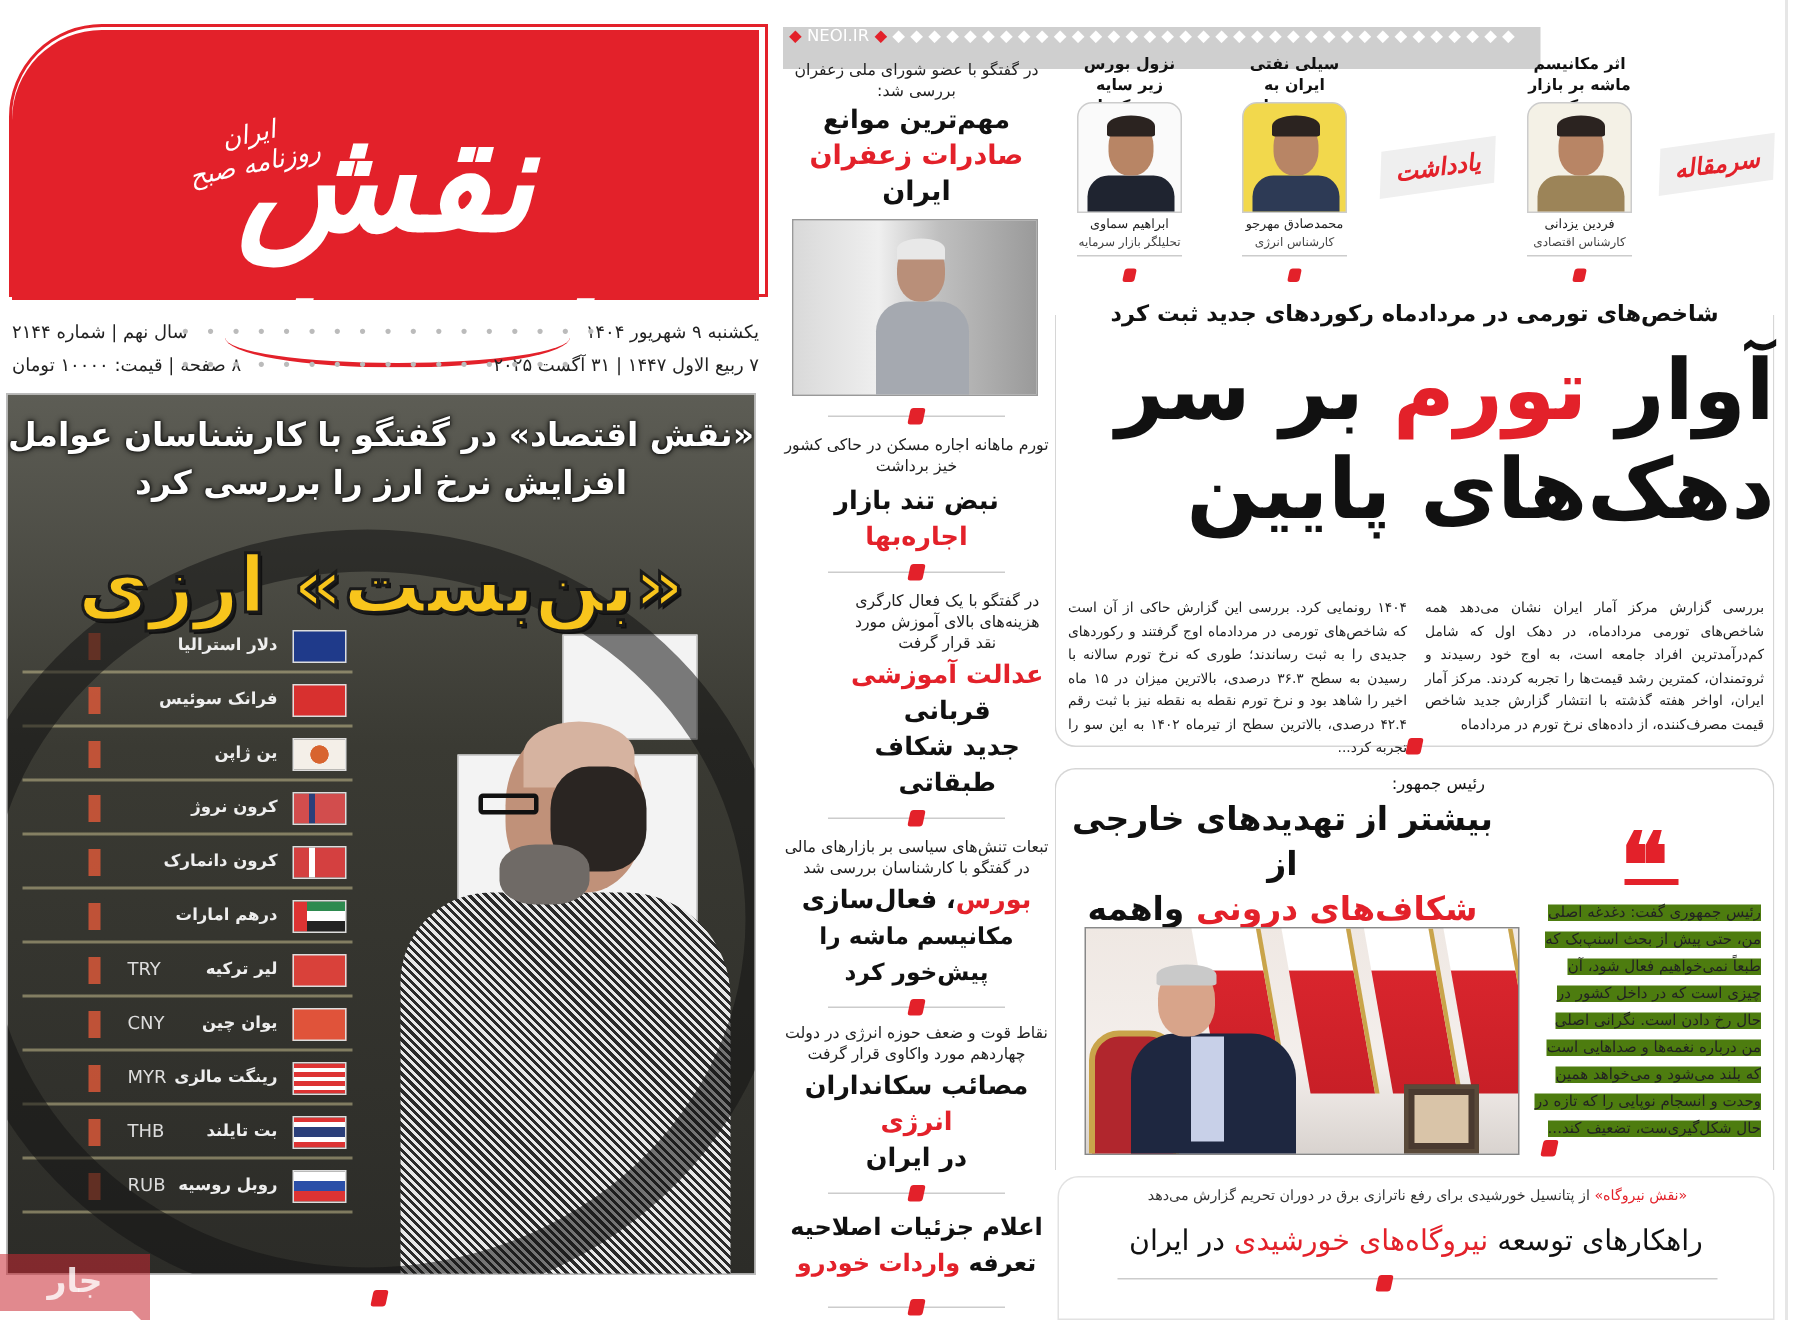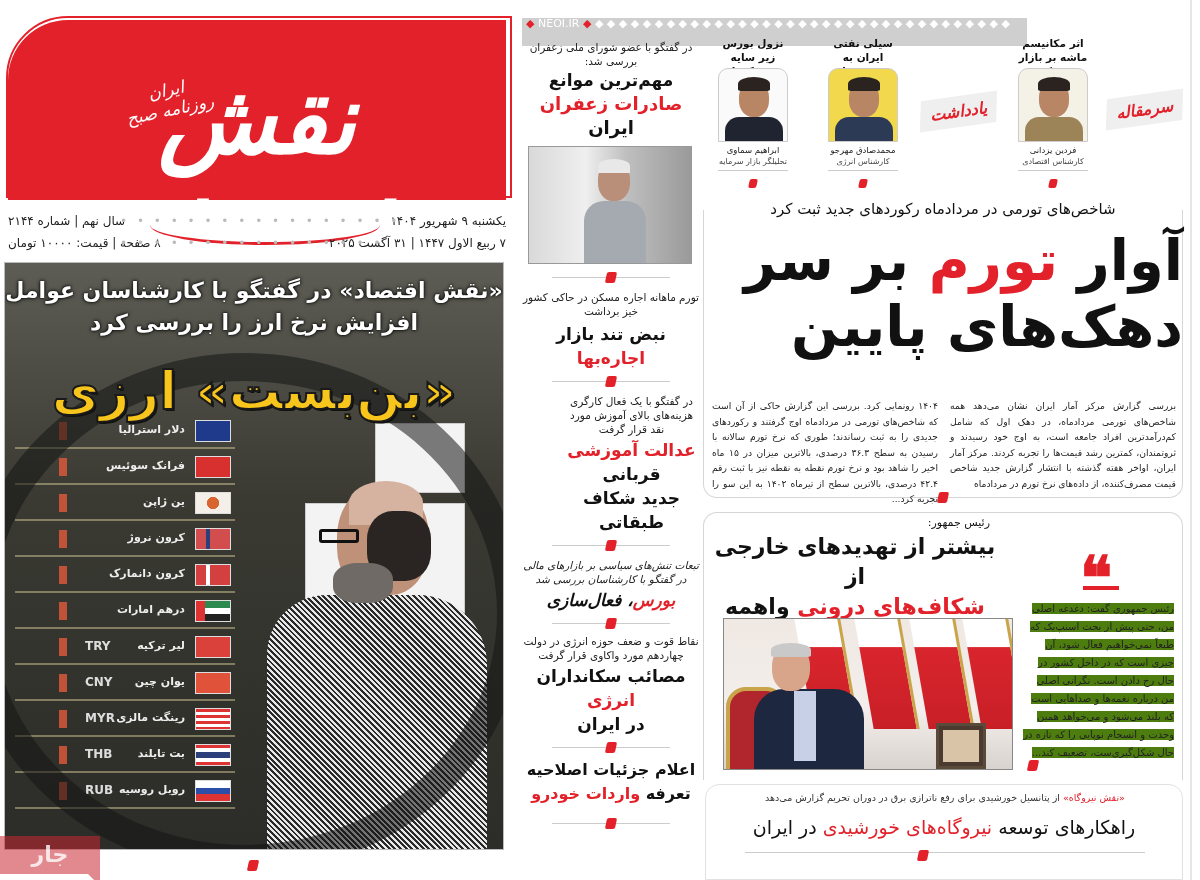--- a/index.html
+++ b/index.html
@@ -91,21 +91,21 @@
     color: #e3212a; font-size: 16px; transform: rotate(-8deg);
   }
   .section-label .bg { position: absolute; inset: -6px -10px; background: #efefef; transform: skew(-10deg); z-index: -1; }
 
   
   .main-box {
     left: 703px; top: 210px; width: 480px; height: 288px;
     border: 1px solid #d6d6d6; border-top: none; border-radius: 0 0 14px 14px;
   }
   .main-kicker {
-    left: 703px; top: 200px; width: 480px; text-align: center; font-size: 15px; font-weight: normal; color: #111;
+    left: 703px; top: 200px; width: 480px; text-align: center; font-size: 15px; font-weight: bold; color: #111;
     background: transparent;
   }
   .main-kicker span { background: #fff; padding: 0 8px; }
   .main-head {
     left: 703px; top: 228px; width: 480px; text-align: right;
     font-weight: bold; font-size: 56px; line-height: 66px; color: #111; letter-spacing: -1px;
   }
   .main-body {
     left: 712px; top: 398px; width: 464px; height: 96px;
     display: flex; flex-direction: row; gap: 12px;
@@ -162,21 +162,21 @@
     background: linear-gradient(180deg,#5d5d55 0%, #3a3a33 40%, #2c2c28 100%);
     border: 1px solid #bbb;
   }
   .lead .glass {
     position: absolute; left: -40px; top: 90px; width: 560px; height: 520px; border-radius: 50%;
     border: 28px solid rgba(20,20,20,0.55);
   }
   .lead .rate-board { position: absolute; left: 10px; top: 150px; width: 220px; height: 440px; }
   .rate-row { position: relative; height: 36px; border-bottom: 2px solid rgba(210,200,150,0.5); }
   .rate-row .name { position: absolute; right: 50px; top: 10px; font-size: 11px; color: #eee; font-weight: bold; }
-  .rate-row .code { position: absolute; left: 70px; top: 10px; font-size: 12px; color: #ddd; font-weight: bold; direction: ltr; }
+  .rate-row .code { position: absolute; left: 70px; top: 10px; font-size: 12px; color: #ddd; font-weight: normal; direction: ltr; }
   .rate-row .led { position: absolute; left: 44px; top: 9px; width: 8px; height: 18px; background: #e25a3a; opacity: .8; }
   .rate-row .flag-sw { position: absolute; right: 4px; top: 7px; width: 36px; height: 22px; border: 1px solid #ddd; }
   .lead .man { position: absolute; left: 262px; top: 200px; width: 220px; height: 390px; }
   .man .head { position: absolute; left: 70px; top: 20px; width: 92px; height: 112px; border-radius: 48% 48% 42% 42%; background: #c09179; }
   .man .bald { position: absolute; left: 82px; top: 18px; width: 74px; height: 44px; border-radius: 50% 50% 0 0; background: #d6b3a0; }
   .man .hair-side { position: absolute; left: 100px; top: 48px; width: 64px; height: 70px; border-radius: 40%; background: #2a2522; }
   .man .glasses { position: absolute; left: 52px; top: 66px; width: 40px; height: 14px; border: 3px solid #111; border-radius: 3px; }
   .man .beard { position: absolute; left: 66px; top: 100px; width: 60px; height: 40px; border-radius: 40%; background: #6f6a66; }
   .man .shirt { position: absolute; left: 0; top: 132px; width: 220px; height: 260px; border-radius: 60px 70px 0 0;
     background: repeating-linear-gradient(45deg,#e8e8e8 0 2px,#2a2a2a 2px 4px); }
@@ -329,23 +329,24 @@
   </div>
   <div class="mid-sep" style="margin-top:2px;"><span class="pg-marker"></span></div>
 
   <div style="margin-top:4px;margin-left:41px;">
     <div class="kicker">در گفتگو با یک فعال کارگری هزینه‌های بالای آموزش مورد نقد قرار گرفت</div>
     <div class="mid-head" style="margin-top:2px;"><span class="red-t">عدالت آموزشی</span><span> قربانی</span></div>
     <div class="mid-head">جدید شکاف طبقاتی</div>
   </div>
   <div class="mid-sep" style="margin-top:2px;"><span class="pg-marker"></span></div>
 
-  <div style="margin-top:4px;font-style:italic;">
+  <div style="margin-top:4px;">
     <div class="kicker">تبعات تنش‌های سیاسی بر بازارهای مالی در گفتگو با کارشناسان بررسی شد</div>
     <div class="mid-head" style="margin-top:2px;"><span class="red-t">بورس</span><span>، فعال‌سازی</span></div>
+    <div class="mid-head" style="font-size:15.5px;">مکانیسم ماشه را پیش‌خور کرد</div>
   </div>
   <div class="mid-sep" style="margin-top:2px;"><span class="pg-marker"></span></div>
 
   <div style="margin-top:2px;">
     <div class="kicker">نقاط قوت و ضعف حوزه انرژی در دولت چهاردهم مورد واکاوی قرار گرفت</div>
     <div class="mid-head" style="margin-top:2px;"><span>مصائب سکانداران </span><span class="red-t">انرژی</span></div>
     <div class="mid-head">در ایران</div>
   </div>
   <div class="mid-sep" style="margin-top:2px;"><span class="pg-marker"></span></div>
 

